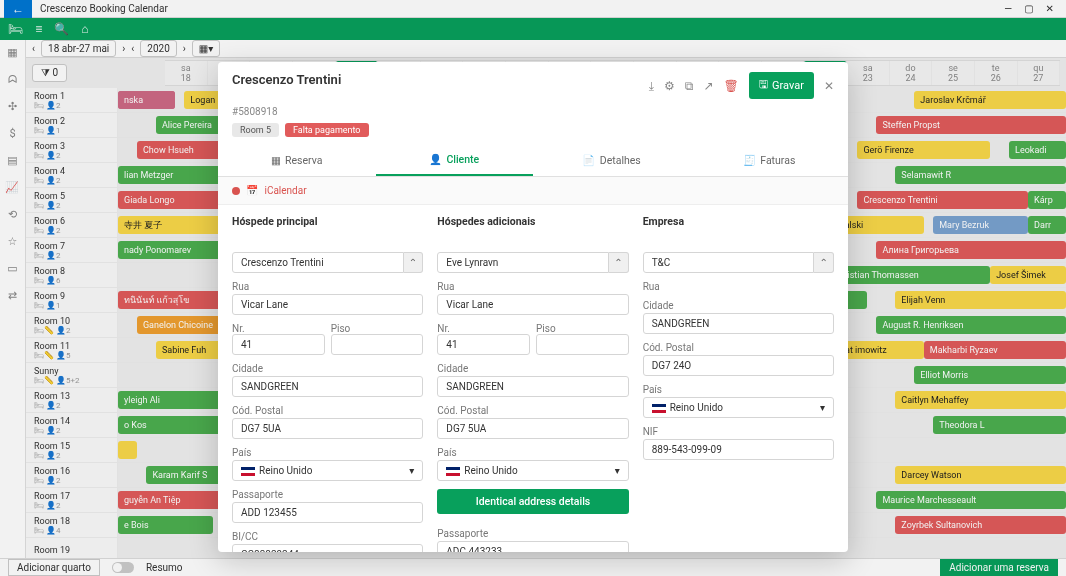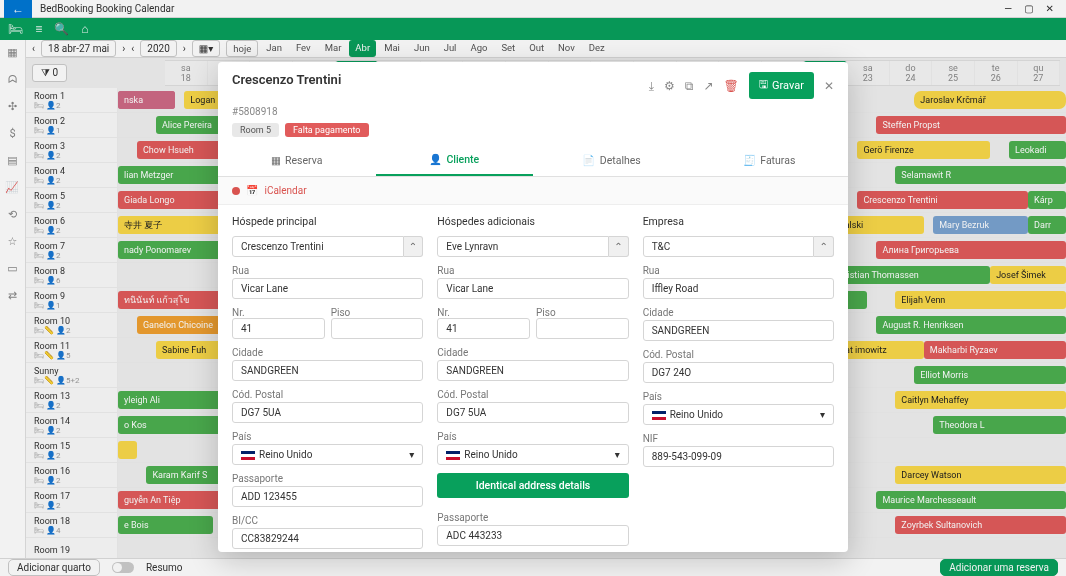--- a/index.html
+++ b/index.html
@@ -26,21 +26,21 @@
 .day-col{flex:1;text-align:center;font-size:9px;color:#888;padding:2px 0;border-right:1px solid #eee}
 .day-col.today{background:#08a05c;color:#fff;border-radius:2px}
 .rooms{flex:1;overflow:hidden;position:relative}
 .room-row{display:flex;height:25px;border-bottom:1px solid #eee}
 .room-label{width:92px;padding:2px 8px;font-size:9px;color:#333;border-right:1px solid #eee;display:flex;flex-direction:column;justify-content:center;background:#fafafa}
 .room-label .sub{font-size:8px;color:#999}
 .room-bars{flex:1;position:relative;display:flex;align-items:center}
 .bar{position:absolute;height:18px;border-radius:3px;font-size:9px;color:#fff;display:flex;align-items:center;padding:0 6px;white-space:nowrap;overflow:hidden}
 .g{background:#4caf50}.y{background:#f9d949;color:#222}.r{background:#e15b5b}.o{background:#f0a030}.p{background:#ce6a85}.b{background:#7aa3d0}
 .footer{position:absolute;left:0;right:0;bottom:0;height:18px;background:#fff;border-top:1px solid #ddd;display:flex;align-items:center;padding:0 8px;gap:12px;font-size:10px}
-.footer .btn{border:1px solid #ccc;border-radius:5px;padding:2px 8px;background:#fff}
+.footer .btn{border:1px solid #ccc;border-radius:0;padding:2px 8px;background:#fff}
 .footer .btn.green{background:#08a05c;color:#fff;border-color:#08a05c;margin-left:auto}
 .toggle{width:22px;height:11px;background:#ccc;border-radius:6px;position:relative}
 .toggle::after{content:"";position:absolute;width:9px;height:9px;background:#fff;border-radius:50%;top:1px;left:1px}
 .modal-overlay{position:absolute;inset:0;background:rgba(0,0,0,.05);display:flex;justify-content:center;align-items:flex-start;padding-top:62px}
 .modal{width:630px;background:#fff;border-radius:4px;box-shadow:0 8px 30px rgba(0,0,0,.2);display:flex;flex-direction:column;max-height:490px}
 .modal-head{display:flex;align-items:flex-start;padding:10px 14px 8px;gap:10px}
 .modal-title{font-size:13px;font-weight:600;color:#333}
 .modal-sub{font-size:10px;color:#888;margin-top:19px}
 .chips{display:flex;gap:6px;margin-top:6px}
 .chip{font-size:9px;padding:2px 8px;border-radius:3px}
@@ -48,38 +48,38 @@
 .chip.red{background:#e15b5b;color:#fff}
 .modal-actions{margin-left:auto;display:flex;align-items:center;gap:10px;color:#888;font-size:12px}
 .modal-actions .save{background:#08a05c;color:#fff;border-radius:3px;padding:4px 10px;font-size:11px;display:flex;align-items:center;gap:4px}
 .tabs{display:flex;border-bottom:1px solid #e0e0e0}
 .tab{flex:1;text-align:center;padding:8px;font-size:10.5px;color:#666;display:flex;align-items:center;justify-content:center;gap:4px}
 .tab.active{color:#08a05c;border-bottom:2px solid #08a05c;font-weight:500}
 .ical-row{padding:8px 14px;font-size:10px;color:#d9534f;display:flex;align-items:center;gap:6px;background:#fafafa;border-bottom:1px solid #eee}
 .ical-row .dot{width:8px;height:8px;background:#d9534f;border-radius:50%}
 .form-body{flex:1;overflow-y:auto;padding:10px 14px;display:flex;gap:14px}
 .col{flex:1;display:flex;flex-direction:column;gap:2px}
-.section-label{font-size:10.5px;color:#333;font-weight:400;margin-bottom:6px}
+.section-label{font-size:10.5px;color:#333;font-weight:700;margin-bottom:22px}
 .field-label{font-size:10px;color:#777;margin-top:6px}
 .field{border:1px solid #d5d5d5;border-radius:3px;padding:4px 8px;font-size:10px;background:#fff;color:#333;width:100%}
 .field-row{display:flex;gap:6px}
 .field-wrap{flex:1}
 .field-with-btn{display:flex}
 .field-with-btn .field{border-top-right-radius:0;border-bottom-right-radius:0}
 .field-btn{width:22px;border:1px solid #d5d5d5;border-left:none;background:#f0f0f0;display:flex;align-items:center;justify-content:center;font-size:10px;color:#666}
 .field-btn:last-child{border-top-right-radius:3px;border-bottom-right-radius:3px}
 .flag{display:inline-block;width:14px;height:9px;background:linear-gradient(#012169 33%,#fff 33% 66%,#c8102e 66%);margin-right:4px;vertical-align:middle}
 .id-btn{background:#08a05c;color:#fff;text-align:center;padding:6px;border-radius:3px;font-size:10.5px;font-weight:500;margin:6px 0}
 </style>
 </head>
 <body>
 
 <div class="titlebar">
   <div class="back-btn">←</div>
-  <div class="title-text">BedBooking Booking Calendar</div>
+  <div class="title-text">Crescenzo Booking Calendar</div>
   <div class="win-controls">
     <span>—</span>
     <span>▢</span>
     <span>✕</span>
   </div>
 </div>
 
 <div class="topbar">
   <span class="icon">🛏</span>
   <span class="icon">≡</span>
@@ -103,35 +103,20 @@
 <div class="content">
   <div class="datebar">
     <div class="date-nav">
       <span>‹</span>
       <span class="date-box">18 abr-27 mai</span>
       <span>›</span>
       <span>‹</span>
       <span class="date-box">2020</span>
       <span>›</span>
       <span class="date-box">▦▾</span>
-      <div class="months" id="months">
-          <span class="month" style="border: 1px solid rgb(204, 204, 204);">hoje</span>
-          <span class="month">Jan</span>
-          <span class="month">Fev</span>
-          <span class="month">Mar</span>
-          <span class="month active">Abr</span>
-          <span class="month">Mai</span>
-          <span class="month">Jun</span>
-          <span class="month">Jul</span>
-          <span class="month">Ago</span>
-          <span class="month">Set</span>
-          <span class="month">Out</span>
-          <span class="month">Nov</span>
-          <span class="month">Dez</span>
-        </div>
     </div>
   </div>
   <div class="filter-row">
     <span class="funnel">⧩ <span>0</span></span>
     <div class="cal-head" id="calhead" style="flex:1">
         <div class="day-col">
           <div>sa</div>
           <div>18</div>
         </div>
         <div class="day-col">
@@ -219,21 +204,21 @@
   <div class="rooms" id="rooms">
       <div class="room-row">
         <div class="room-label">
           <div>Room 1</div>
           <div class="sub">🛏 👤2</div>
         </div>
         <div class="room-bars">
           <div class="bar p" style="left: 0%; width: 6%;">ia</div>
           <div class="bar p" style="left: 0%; width: 6%;">nska</div>
           <div class="bar y" style="left: 7%; width: 20%;">Logan Bryan</div>
-          <div class="bar y" style="left: 84%; width: 16%; border-radius: 7px;">Jaroslav Krčmář</div>
+          <div class="bar y" style="left: 84%; width: 16%;">Jaroslav Krčmář</div>
         </div>
       </div>
       <div class="room-row">
         <div class="room-label">
           <div>Room 2</div>
           <div class="sub">🛏 👤1</div>
         </div>
         <div class="room-bars">
           <div class="bar g" style="left: 4%; width: 22%;">Alice Pereira</div>
           <div class="bar r" style="left: 80%; width: 20%;">Steffen Propst</div>
@@ -511,21 +496,20 @@
 
       </div>
 
       <div class="col">
         <div class="section-label">Empresa</div>
         <div class="field-with-btn">
           <input class="field" value="T&amp;C" style="">
           <div class="field-btn">⌃</div>
         </div>
         <div class="field-label">Rua</div>
-        <input class="field" value="Iffley Road" style="">
         <div class="field-label">Cidade</div>
         <input class="field" value="SANDGREEN" style="">
         <div class="field-label">Cód. Postal</div>
         <input class="field" value="DG7 24O" style="">
         <div class="field-label">País</div>
         <div class="field"><span class="flag"></span><span>Reino Unido</span><span style="float:right">▾</span></div>
         <div class="field-label">NIF</div>
         <input class="field" value="889-543-099-09" style="">
       </div>
     </div>

